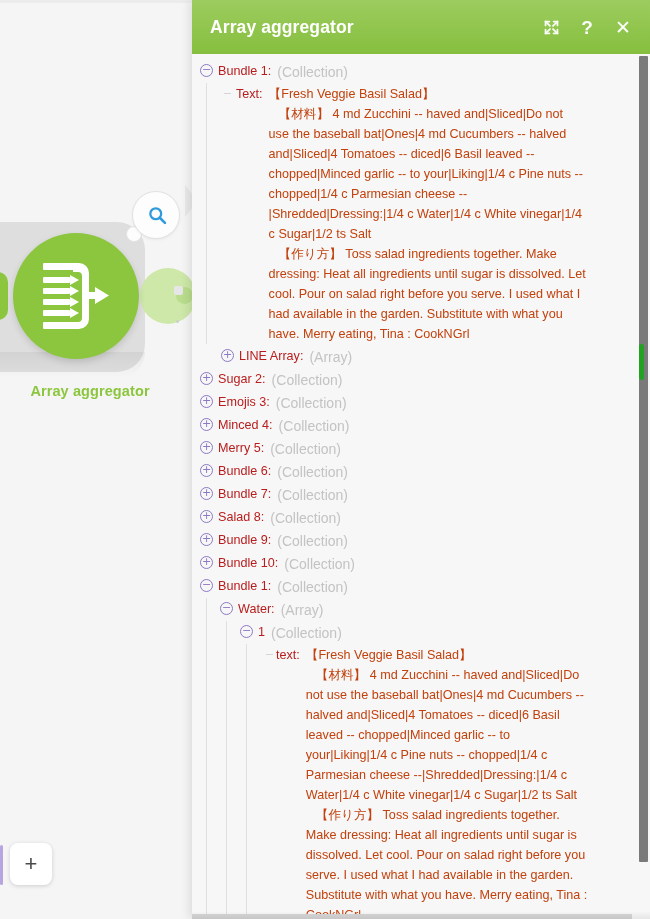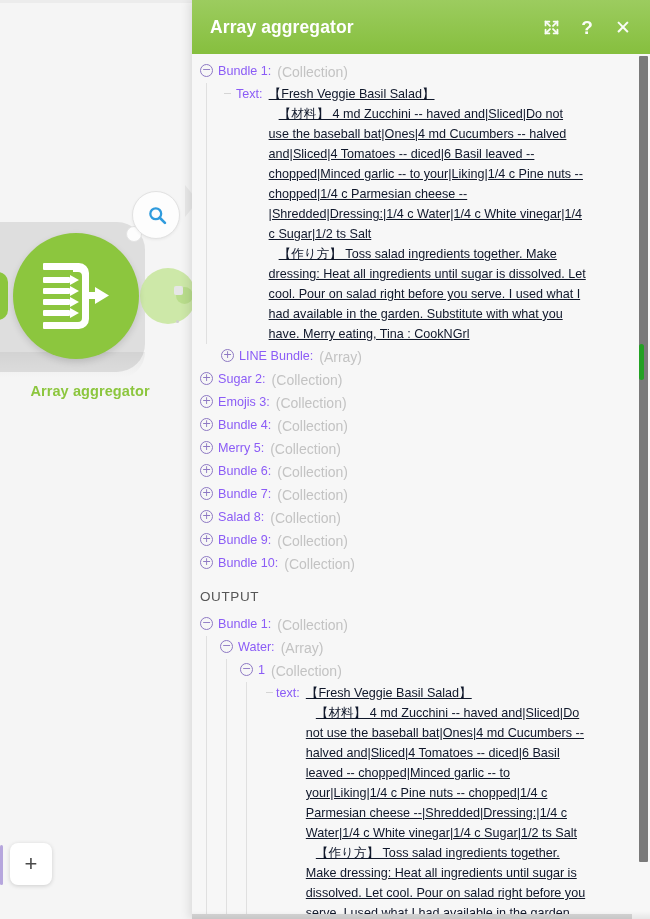--- a/index.html
+++ b/index.html
@@ -152,26 +152,26 @@
     width: 13px; height: 13px; border-radius: 50%;
     border: 1px solid #8e79c4; color: #8e79c4;
     flex: 0 0 13px;
     display: flex; align-items: center; justify-content: center;
     font-size: 11px; line-height: 1; margin-top: 3px; margin-right: 5px;
     cursor: pointer; background: transparent; user-select: none;
   }
   .toggle span { position: relative; top: -1px; font-family: "DejaVu Sans", sans-serif; }
 
   .key {
-    color: #8b5cf6; white-space: nowrap; margin-right: 6px;
+    color: #b91c1c; white-space: nowrap; margin-right: 6px;
   }
   .type {
     color: #c3c3c3; font-size: 14px; white-space: nowrap; padding-top: 1px;
   }
-  .val { color: #0f172a; text-decoration: underline; }
+  .val { color: #c2410c; }
 
   .section-title {
     color: #565656; font-size: 13.5px; letter-spacing: .6px;
     margin: 12px 0 6px 8px;
   }
 
   
   .guide {
     position: absolute; width: 1px; background: #e0e0e0; top: 0; bottom: 0;
   }
@@ -303,21 +303,21 @@
                 <span class="ind" style="text-indent:10px;">【材料】 4 md Zucchini -- haved and|Sliced|Do not use the baseball bat|Ones|4 md Cucumbers -- halved and|Sliced|4 Tomatoes -- diced|6 Basil leaved -- chopped|Minced garlic -- to your|Liking|1/4 c Pine nuts -- chopped|1/4 c Parmesian cheese --|Shredded|Dressing:|1/4 c Water|1/4 c White vinegar|1/4 c Sugar|1/2 ts Salt</span>
                 <span class="ind" style="text-indent:10px;">【作り方】 Toss salad ingredients together. Make dressing: Heat all ingredients until sugar is dissolved. Let cool. Pour on salad right before you serve. I used what I had available in the garden. Substitute with what you have. Merry eating, Tina : CookNGrl</span>
               </div>
             </div>
 
 
             <div class="row" style="padding-left:3px;">
               <div class="toggle">
                   <span>+</span>
                 </div>
-              <div class="key">LINE Bundle:</div>
+              <div class="key">LINE Array:</div>
               <div class="type">(Array)</div>
             </div>
           </div>
 
           <div>
             <div class="row">
               <div class="toggle">
                   <span>+</span>
                 </div>
               <div class="key">Sugar 2:</div>
@@ -327,21 +327,21 @@
               <div class="toggle">
                   <span>+</span>
                 </div>
               <div class="key">Emojis 3:</div>
               <div class="type">(Collection)</div>
             </div>
             <div class="row">
               <div class="toggle">
                   <span>+</span>
                 </div>
-              <div class="key">Bundle 4:</div>
+              <div class="key">Minced 4:</div>
               <div class="type">(Collection)</div>
             </div>
             <div class="row">
               <div class="toggle">
                   <span>+</span>
                 </div>
               <div class="key">Merry 5:</div>
               <div class="type">(Collection)</div>
             </div>
             <div class="row">
@@ -375,21 +375,20 @@
             <div class="row">
               <div class="toggle">
                   <span>+</span>
                 </div>
               <div class="key">Bundle 10:</div>
               <div class="type">(Collection)</div>
             </div>
           </div>
         </div>
 
-        <div class="section-title">OUTPUT</div>
 
         <div style="position:relative;padding-left:8px;">
           <div class="row">
             <div class="toggle">
                 <span>−</span>
               </div>
             <div class="key">Bundle 1:</div>
             <div class="type">(Collection)</div>
           </div>
 

